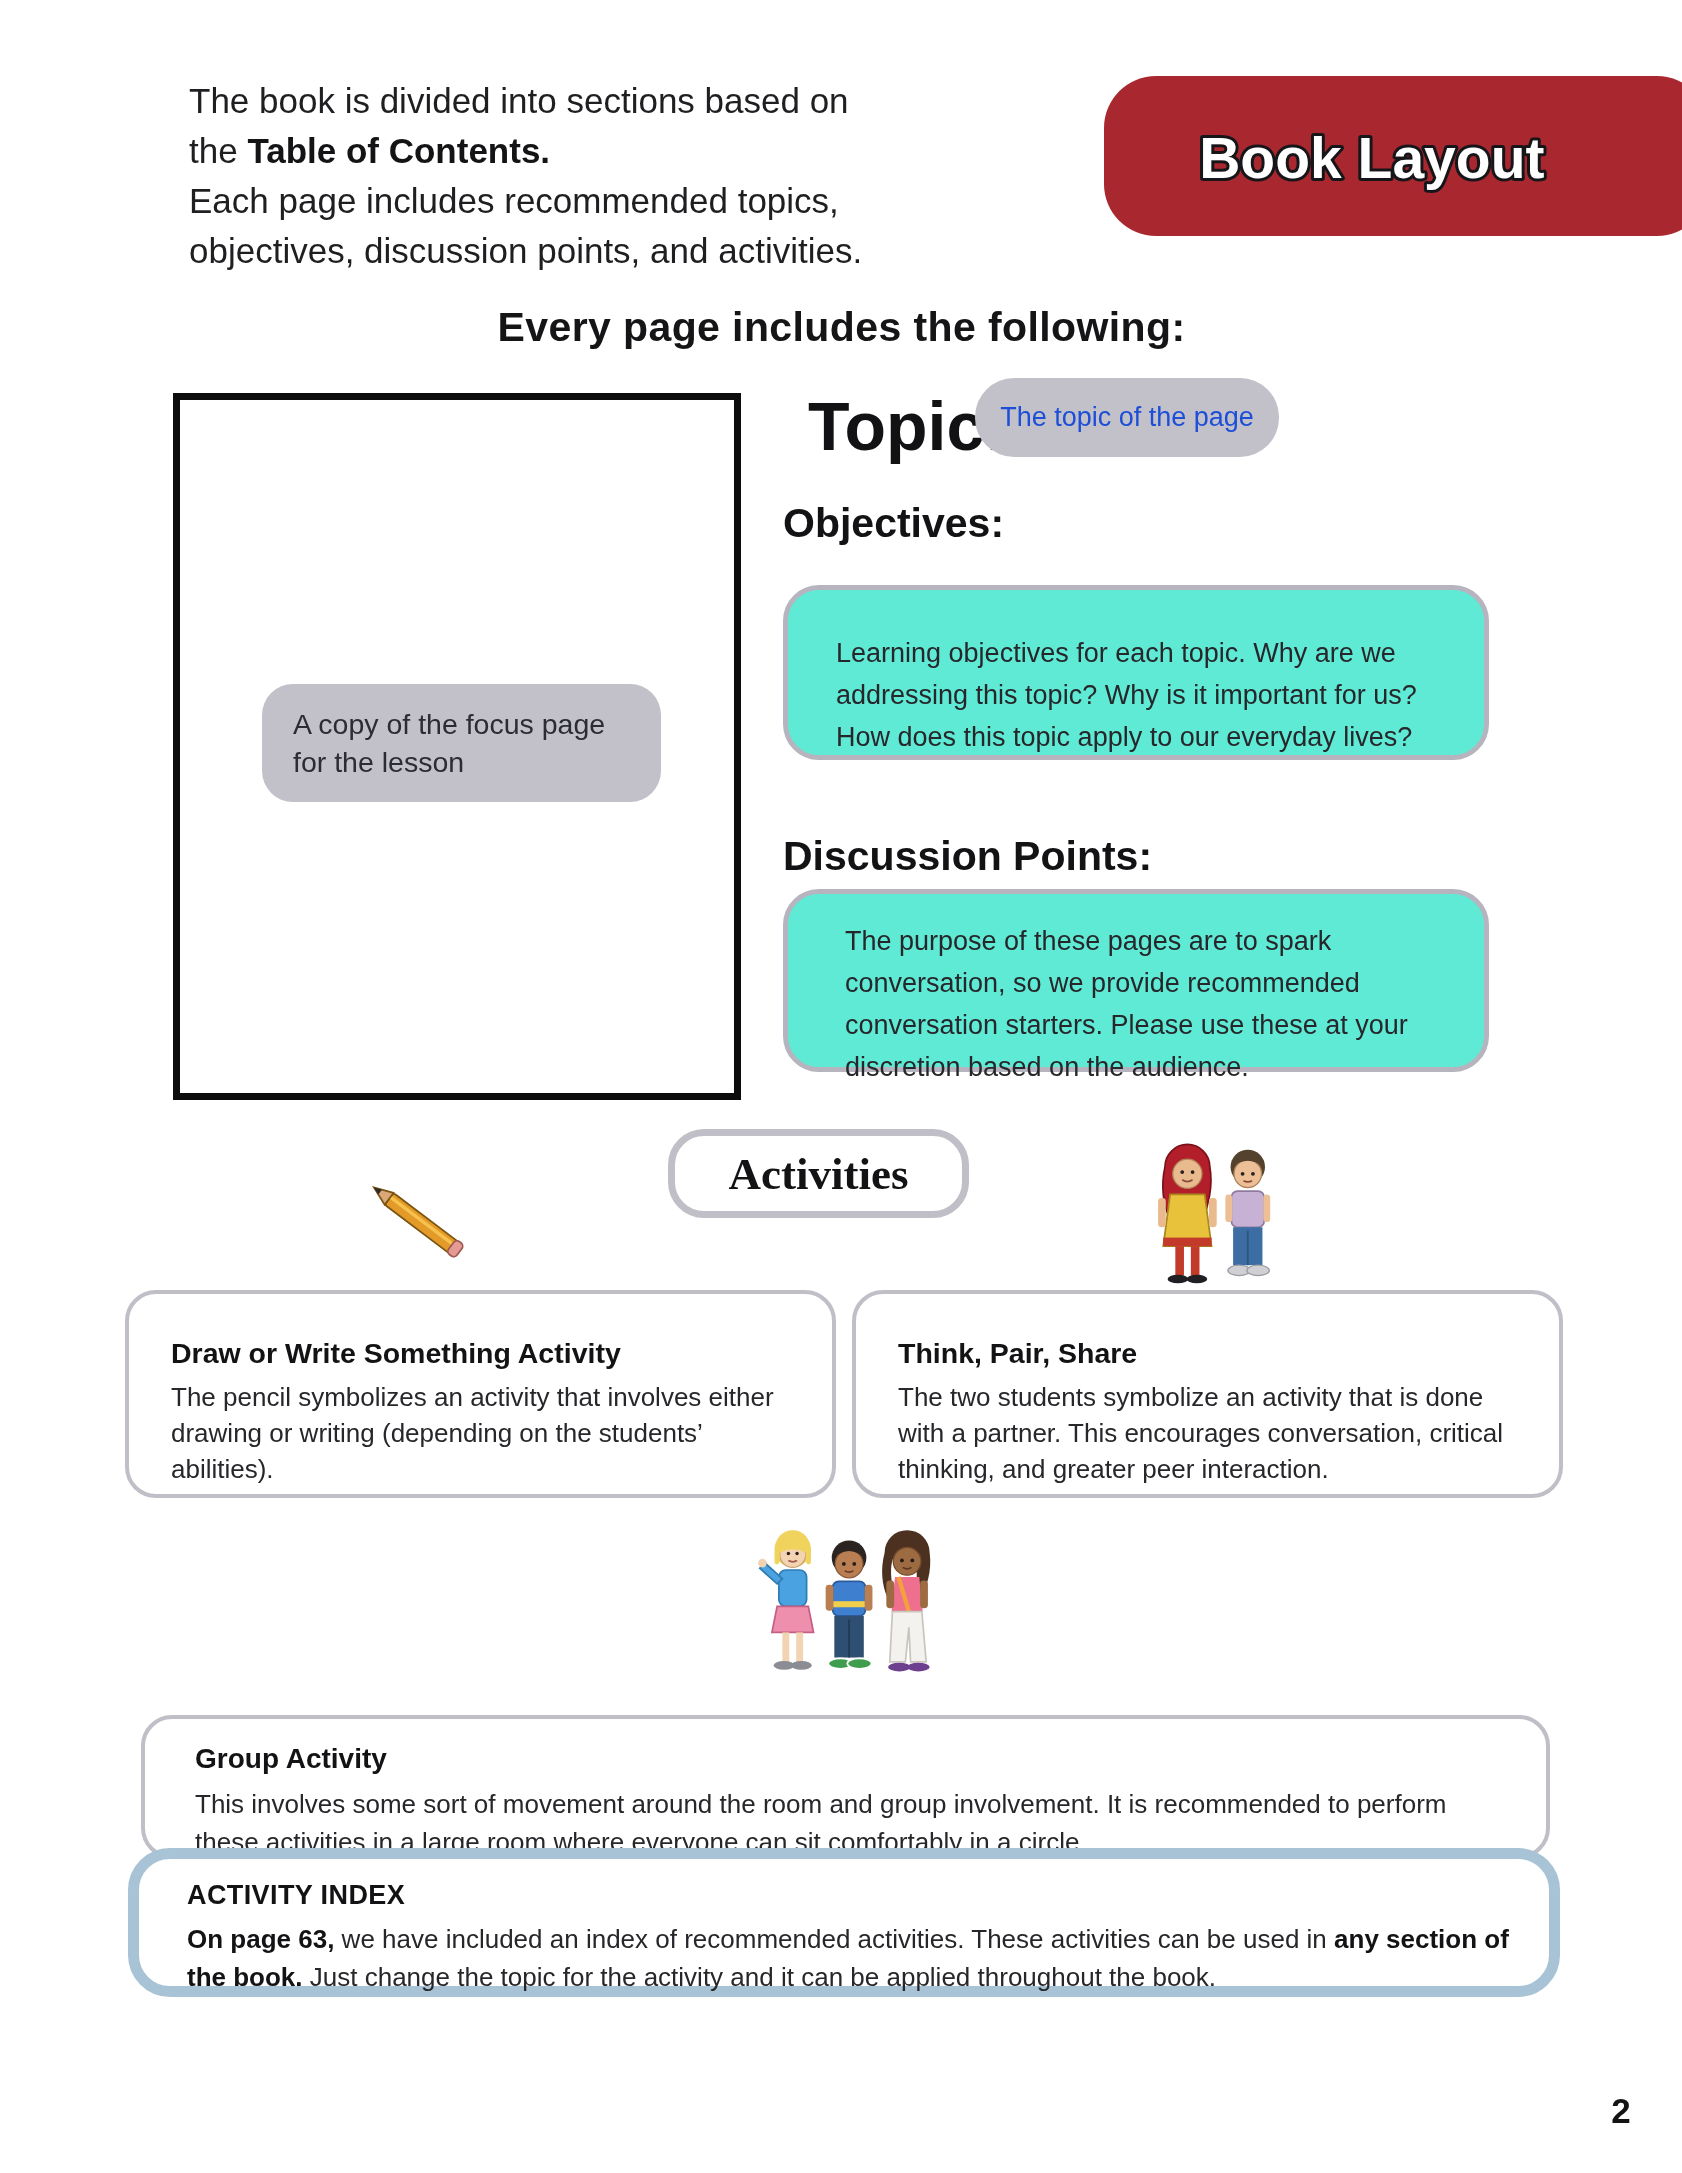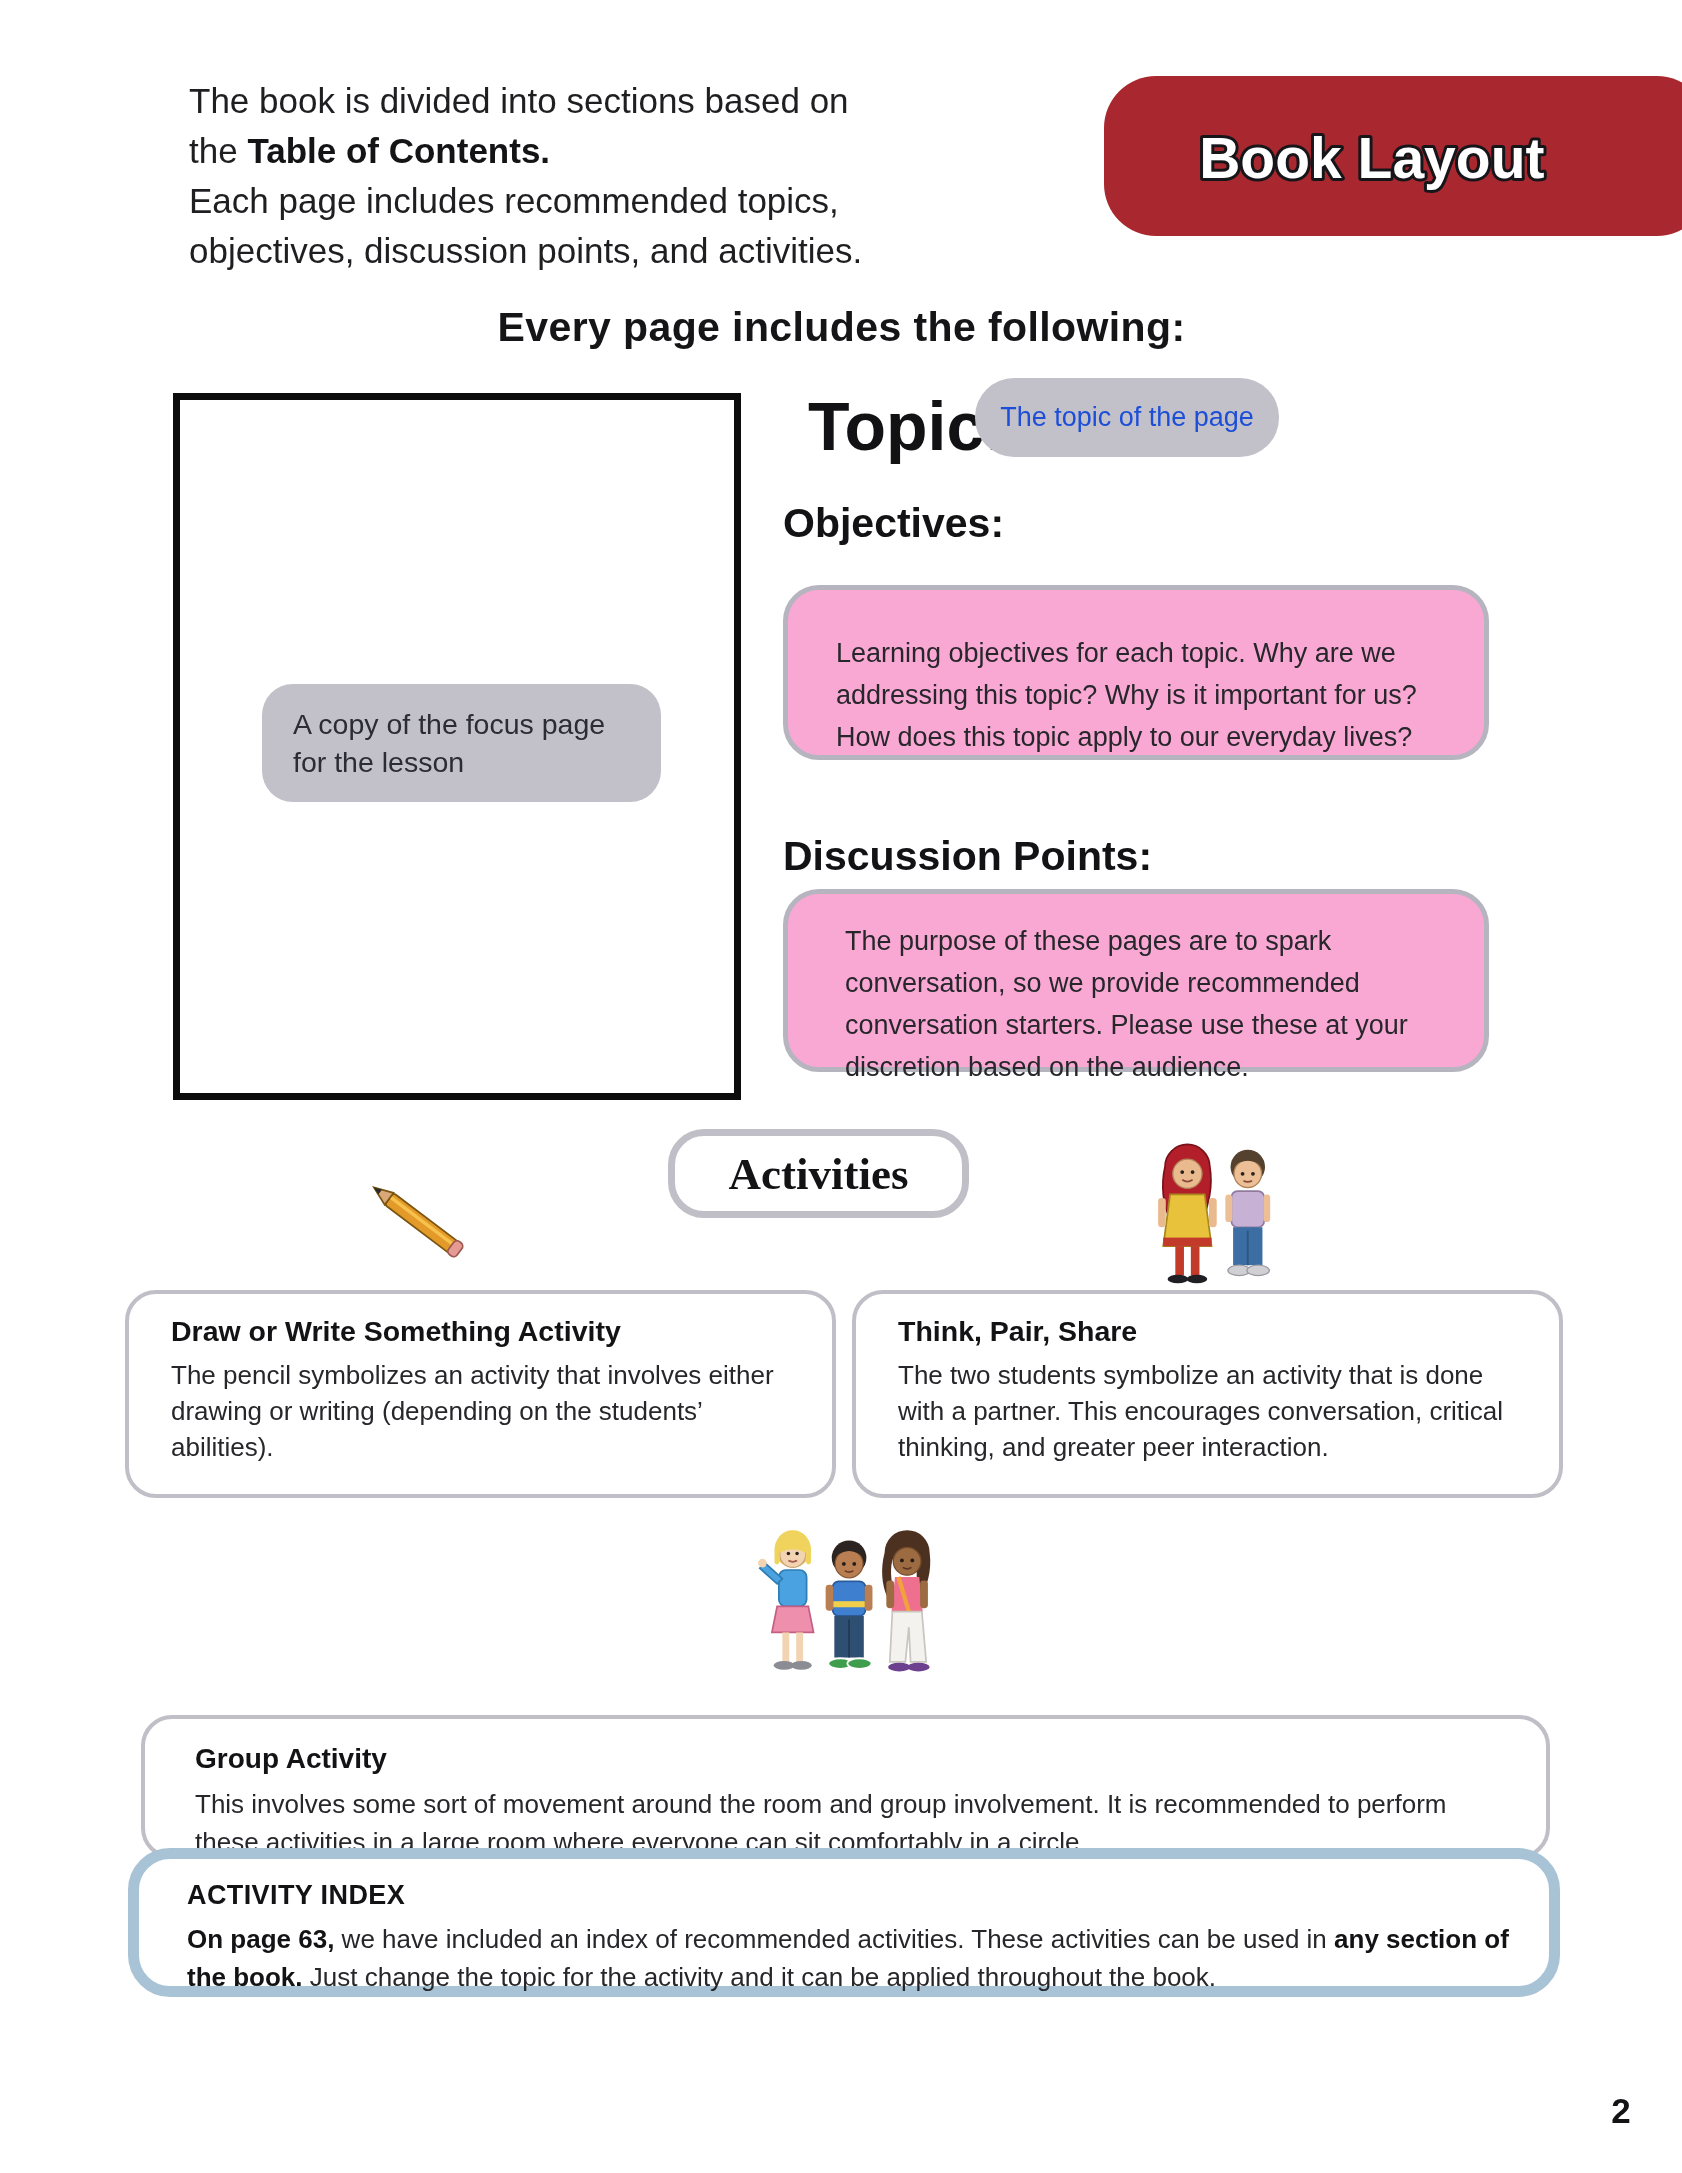--- a/index.html
+++ b/index.html
@@ -38,38 +38,38 @@
   .topic-pill{position:absolute;left:975px;top:378px;width:304px;height:79px;
               background:var(--bubble-gray,#c2c1c9);border-radius:39px;
               display:flex;align-items:center;justify-content:center;
               font-size:27px;color:#1d4ed8;}
 
   
   .sec-heading{position:absolute;font-size:41px;font-weight:700;color:#131315;}
   .obj-heading{left:783px;top:500px;}
   .disc-heading{left:783px;top:816px;margin-top:17px;}
 
-  .round-box{position:absolute;background:#f9a8d4;border:5.2px solid var(--box-border-gray,#b6b5bf);
+  .round-box{position:absolute;background:#5eead4;border:5.2px solid var(--box-border-gray,#b6b5bf);
              border-radius:36px;}
   .obj-box{left:783px;top:585px;width:706px;height:175px;padding:42px 43px 0 48px;}
   .obj-box p{width:610px;font-size:27px;line-height:42px;color:#27272b;}
   .disc-box{left:783px;top:889px;width:706px;height:183px;padding:26px 35px 0 57px;}
   .disc-box p{width:571px;font-size:27px;line-height:42px;color:#27272b;}
 
   
   .activities-badge{position:absolute;left:668px;top:1129px;width:301px;height:89px;
                     background:#fff;border:7.8px solid #c0bfc7;border-radius:36px;
                     display:flex;align-items:center;justify-content:center;
                     font-size:45px;font-weight:700;color:#131315;font-family:Liberation Serif, serif;}
   .pencil-wrap{position:absolute;left:372px;top:1183px;width:108px;height:91px;}
   .pair-wrap{position:absolute;left:1146px;top:1141px;width:138px;height:160px;}
   .group-wrap{position:absolute;left:739px;top:1518px;width:221px;height:173px;}
 
   .act-box{position:absolute;background:#fff;border:4.3px solid #c0bfc7;border-radius:31px;
-           padding:21px 31px 0 42px;}
+           padding:43px 31px 0 42px;}
   .act-left{left:125px;top:1290px;width:711px;height:208px;}
   .act-right{left:852px;top:1290px;width:711px;height:208px;}
   .act-box h3{font-size:28.5px;font-weight:700;color:#131315;margin-bottom:8.6px;}
   .act-box p{font-size:26px;line-height:36px;color:#27272b;}
 
   .group-box{left:141px;top:1715px;width:1409px;height:144px;padding:24px 25px 0 50px;}
   .group-box h3{font-size:28px;font-weight:700;color:#131315;margin-bottom:10.4px;}
   .group-box p{width:1314px;font-size:26px;line-height:38px;color:#27272b;}
 
   

